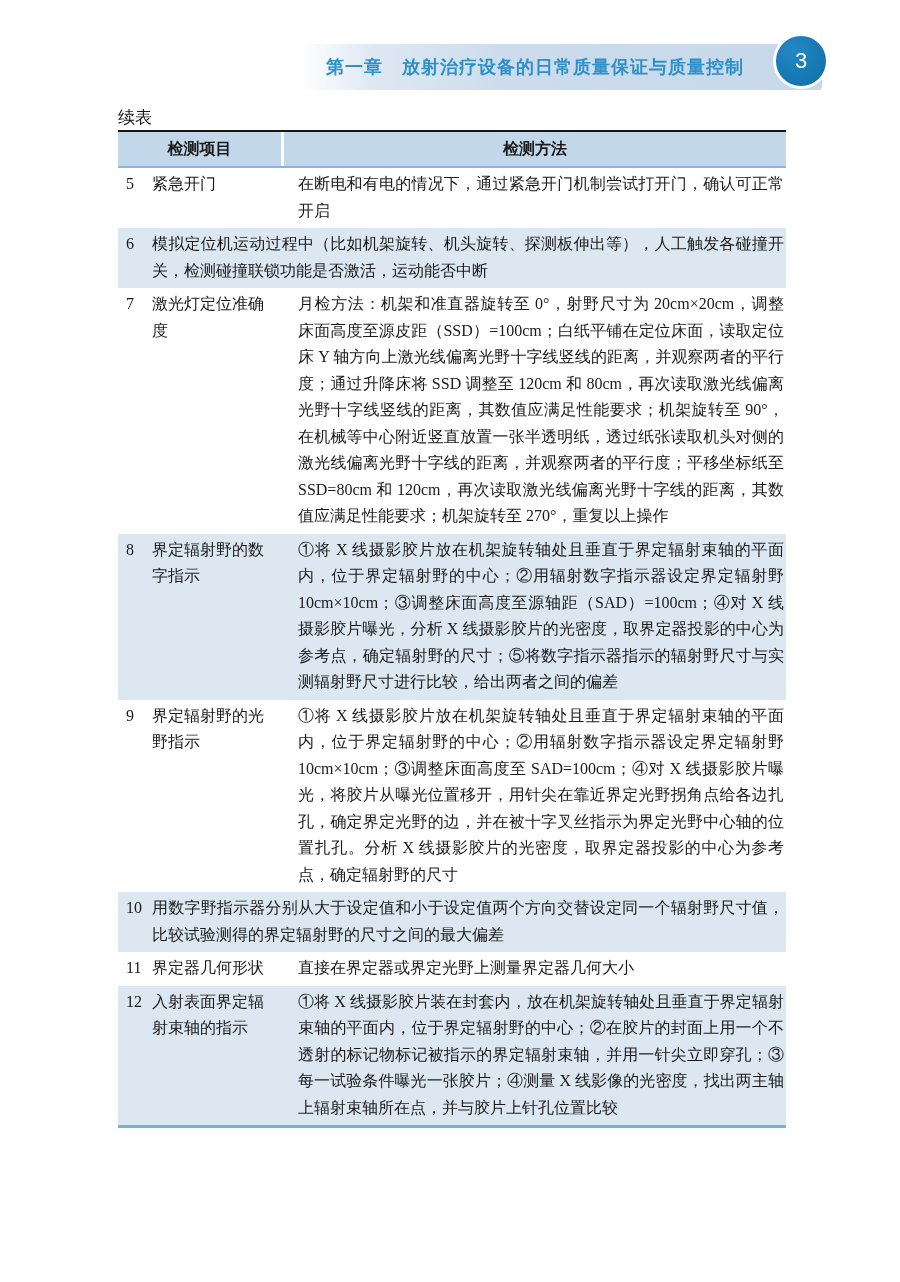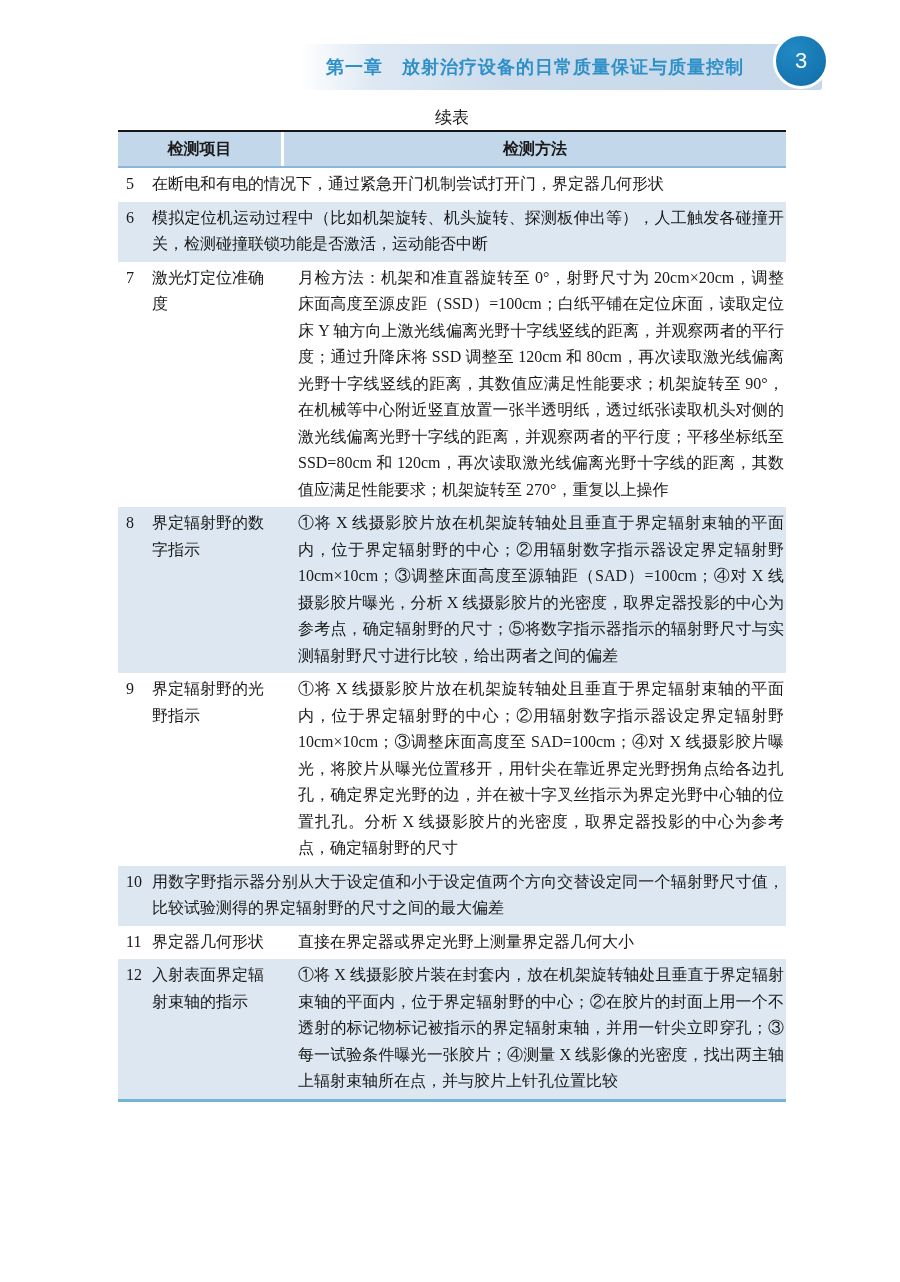--- a/index.html
+++ b/index.html
@@ -54,21 +54,21 @@
     font-family: "Liberation Sans", "DejaVu Sans", sans-serif;
     font-size: 22px;
   }
 
   
   .cont-label {
     position: absolute;
     top: 106px;
     left: 118px;
     width: 668px;
-    text-align: center;
+    text-align: left;
     font-size: 17px;
     color: #1a1a1a;
   }
 
   
   .qa-table {
     position: absolute;
     left: 118px;
     top: 130px;
     width: 668px;
@@ -131,21 +131,22 @@
 <div class="cont-label">续表</div>
 
 <div class="qa-table">
   <div class="thead">
     <div class="th-item">检测项目</div>
     <div class="th-method">检测方法</div>
   </div>
   <div id="tbody">
   <div class="trow">
     <div class="cell-num">5</div>
-    <div class="cell-method">在断电和有电的情况下，通过紧急开门机制尝试打开门，界定器几何形状</div>
+    <div class="cell-item">紧急开门</div>
+    <div class="cell-method">在断电和有电的情况下，通过紧急开门机制尝试打开门，确认可正常开启</div>
   </div>
 
   <div class="trow shaded">
     <div class="cell-num">6</div>
     <div class="cell-method">模拟定位机运动过程中（比如机架旋转、机头旋转、探测板伸出等），人工触发各碰撞开关，检测碰撞联锁功能是否激活，运动能否中断</div>
   </div>
 
   <div class="trow">
     <div class="cell-num">7</div>
     <div class="cell-item">激光灯定位准确度</div>

